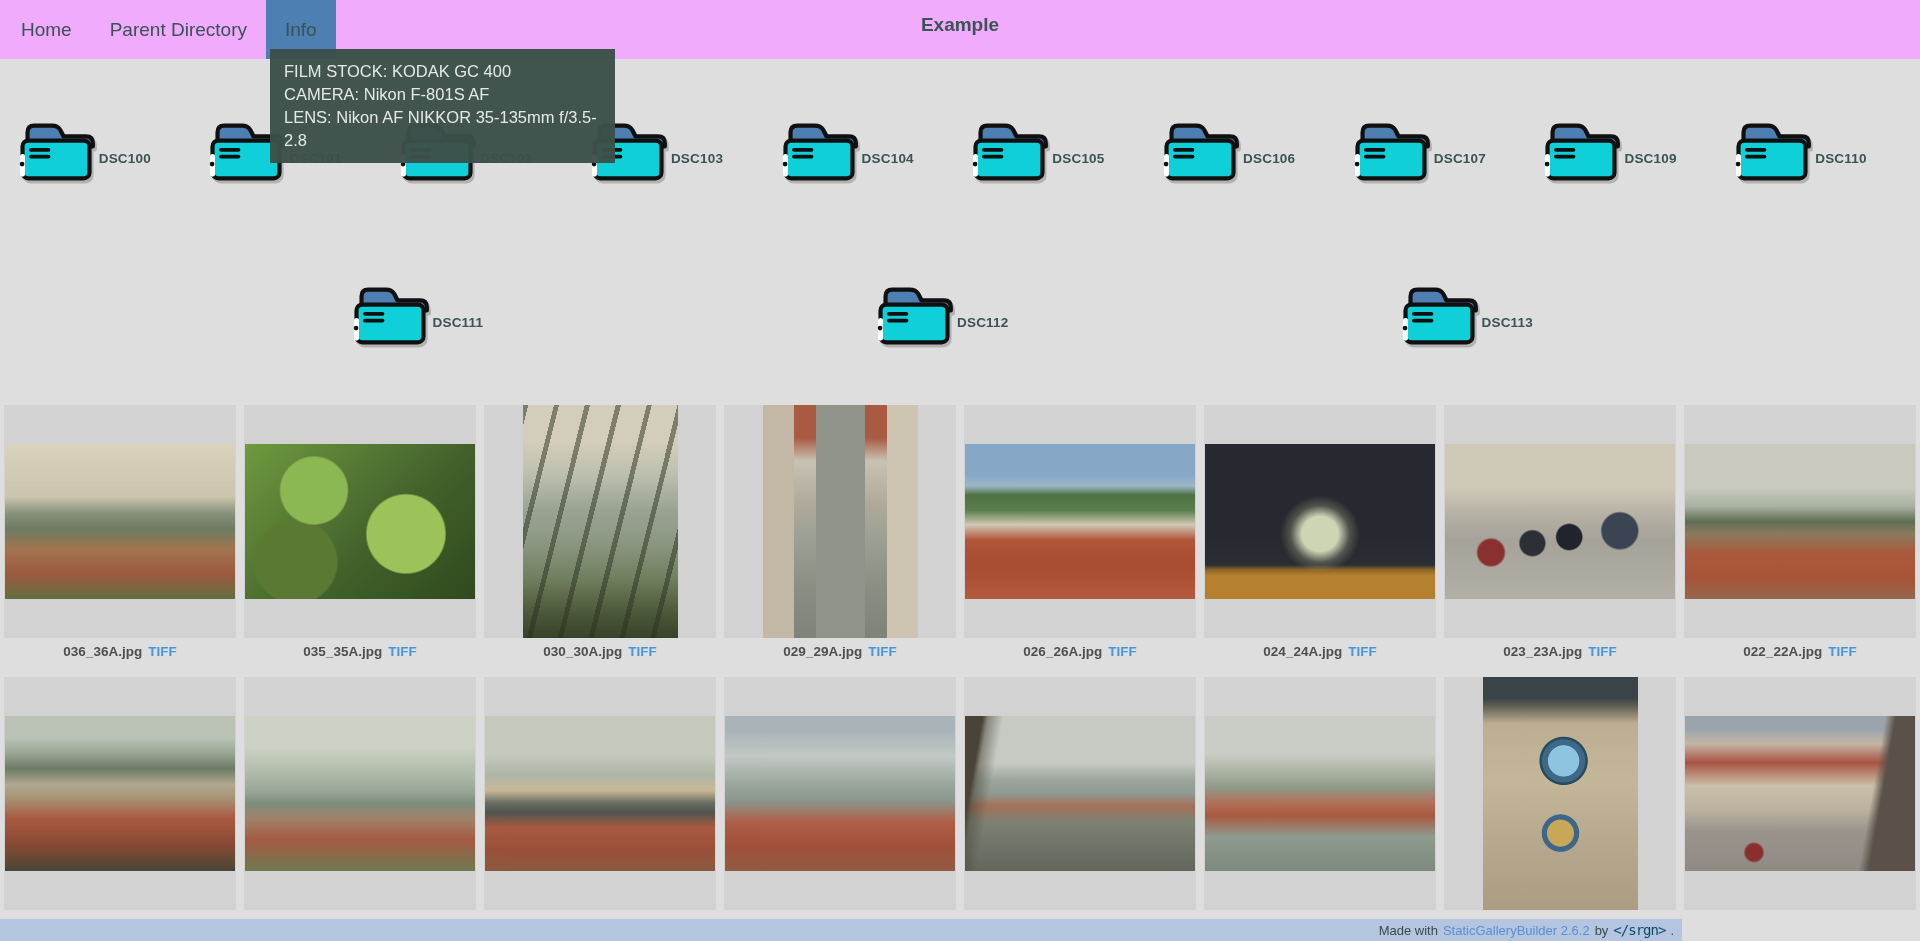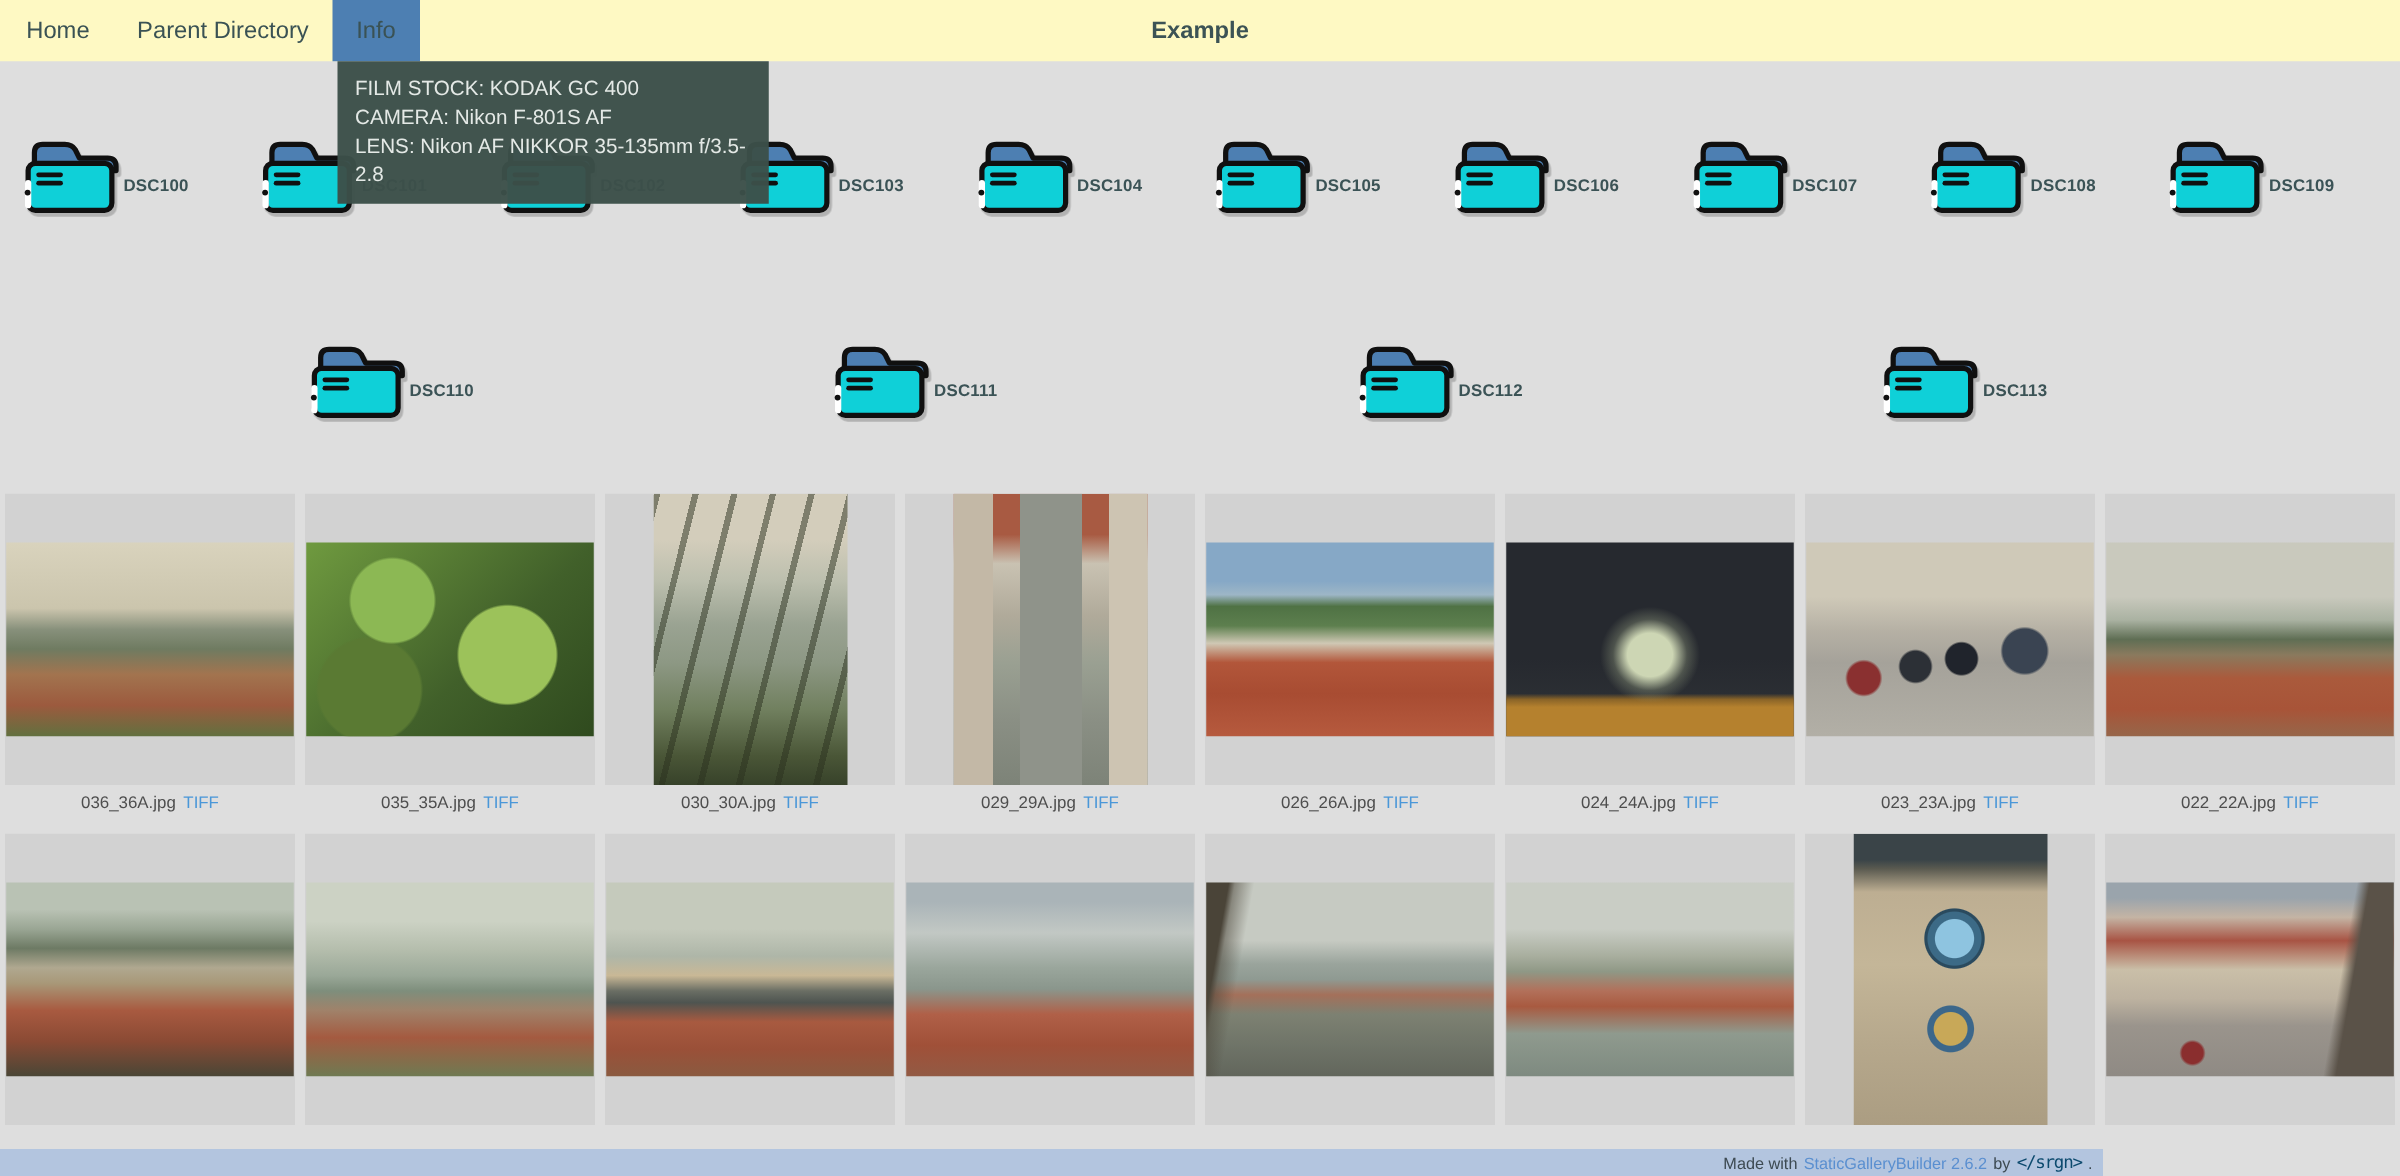--- a/index.html
+++ b/index.html
@@ -1,20 +1,20 @@
 <!DOCTYPE html>
 <html><head>
 <meta charset="utf-8">
 <style>
   * { margin:0; padding:0; box-sizing:border-box; }
   html,body { width:1920px; height:941px; overflow:hidden;
     font-family:"Liberation Sans","DejaVu Sans",sans-serif; background:#dedede; }
 
   
-  .navbar { position:relative; height:49px; background:#fef9c3; display:flex; align-items:stretch; padding-left:2px; z-index:30; }
+  .navbar { position:relative; height:59px; background:#f0abfc; display:flex; align-items:stretch; padding-left:2px; z-index:30; }
   .nav-item { display:flex; align-items:center; padding:0 19px; font-size:19px; font-weight:500;
     color:#3a5254; text-decoration:none; cursor:pointer; }
   .nav-item.active { background:#4d7fb2; }
   .nav-title { position:absolute; left:0; right:0; top:0; height:49px; display:flex; align-items:center;
     justify-content:center; font-size:19px; font-weight:700; color:#3c5355; pointer-events:none; }
 
   
   .tooltip { position:absolute; left:270px; top:49px; width:345px; background:rgba(60,79,73,0.97);
     color:#e4e9e6; font-size:16.5px; line-height:23px; padding:11px 14px; z-index:40; }
 
@@ -23,21 +23,21 @@
   .folder-item { width:178px; margin-bottom:92px; display:flex; align-items:center; cursor:pointer; }
   .folder-svg { width:86px; height:72px; filter:drop-shadow(2px 3px 0 rgba(125,125,125,0.45)); }
   .folder-label { margin-top:18px; font-size:13.5px; font-weight:700; color:#3b5356; letter-spacing:0.2px; }
 
   
   .gallery { display:grid; grid-template-columns:repeat(8,240px); row-gap:16px; margin-top:-36px; }
   .gallery-item { display:flex; flex-direction:column; align-items:center; }
   .thumb-box { width:232px; height:233px; background:#d2d2d2; display:flex; align-items:center; justify-content:center; overflow:hidden; }
   .thumb { width:230px; height:155px; cursor:pointer; }
   .thumb.portrait { width:155px; height:233px; }
-  .caption { margin-top:6px; height:17px; font-size:13.5px; color:#4e4e4e; display:flex; gap:6px; align-items:baseline; }
+  .caption { margin-top:6px; height:17px; font-size:13.5px; color:#4e4e4e; display:flex; gap:6px; align-items:baseline;font-weight:bold; }
   .caption a { color:#4a97d8; text-decoration:none; cursor:pointer; }
 
   
   .im1{background:linear-gradient(180deg,#d9d3bd 0%,#cbc5ad 34%,#87907b 45%,#6f7b61 55%,#a2744f 68%,#9c5a3e 84%,#62703f 100%);}
   .im2{background:radial-gradient(circle at 30% 30%,#8cb854 0 17%,transparent 18%),radial-gradient(circle at 70% 58%,#9cc25a 0 21%,transparent 22%),radial-gradient(circle at 22% 76%,#5a7a33 0 19%,transparent 20%),linear-gradient(135deg,#6f9a3f,#41602a 60%,#2f4a1e);}
   .im3{background:repeating-linear-gradient(104deg,rgba(42,48,30,0.5) 0 5px,transparent 5px 30px),linear-gradient(180deg,#d3cdbb 0 16%,#bcbfae 30%,#9aa392 45%,#8d9884 58%,#71805f 74%,#4a5637 90%,#37422a 100%);}
   .im4{background:linear-gradient(90deg,#c3b8a6 0 20%,transparent 20% 34%,#8f938a 34% 66%,transparent 66% 80%,#cdc4b2 80% 100%),linear-gradient(180deg,#a85a42 0 14%,#c9c2b2 24%,#b0aa9a 42%,#9aa092 58%,#8a8f84 78%,#7d8378 100%);}
   .im5{background:linear-gradient(180deg,#86a8c6 0 20%,#9db6c6 27%,#4f7244 33%,#5d7f4e 43%,#cfc8b4 52%,#b2563a 62%,#a84c32 78%,#b65a3e 100%);}
   .im6{background:radial-gradient(ellipse 28% 40% at 50% 58%,#cdd6b4 0 28%,rgba(150,160,130,0.35) 46%,transparent 62%),linear-gradient(0deg,#b5812e 0 15%,#8a6428 19%,transparent 22%),linear-gradient(180deg,#26292f 0 60%,#303438 100%);}
   .im7{background:radial-gradient(circle at 20% 70%,#8a3030 0 6%,transparent 7%),radial-gradient(circle at 54% 60%,#20242c 0 8%,transparent 9%),radial-gradient(circle at 76% 56%,#3a4452 0 9%,transparent 10%),radial-gradient(circle at 38% 64%,#2c3036 0 7%,transparent 8%),linear-gradient(180deg,#cfc9b8 0 28%,#b5b0a4 46%,#a5a29a 62%,#b2afa6 100%);}
@@ -132,26 +132,20 @@
   <div class="folder-item">
     <svg class="folder-svg" viewBox="0 0 100 86">
         <use href="#folder-sym"></use>
       </svg>
     <div class="folder-label">DSC107</div>
   </div>
   <div class="folder-item">
     <svg class="folder-svg" viewBox="0 0 100 86">
         <use href="#folder-sym"></use>
       </svg>
-    <div class="folder-label">DSC108</div>
-  </div>
-  <div class="folder-item">
-    <svg class="folder-svg" viewBox="0 0 100 86">
-        <use href="#folder-sym"></use>
-      </svg>
     <div class="folder-label">DSC109</div>
   </div>
   <div class="folder-item">
     <svg class="folder-svg" viewBox="0 0 100 86">
         <use href="#folder-sym"></use>
       </svg>
     <div class="folder-label">DSC110</div>
   </div>
   <div class="folder-item">
     <svg class="folder-svg" viewBox="0 0 100 86">

